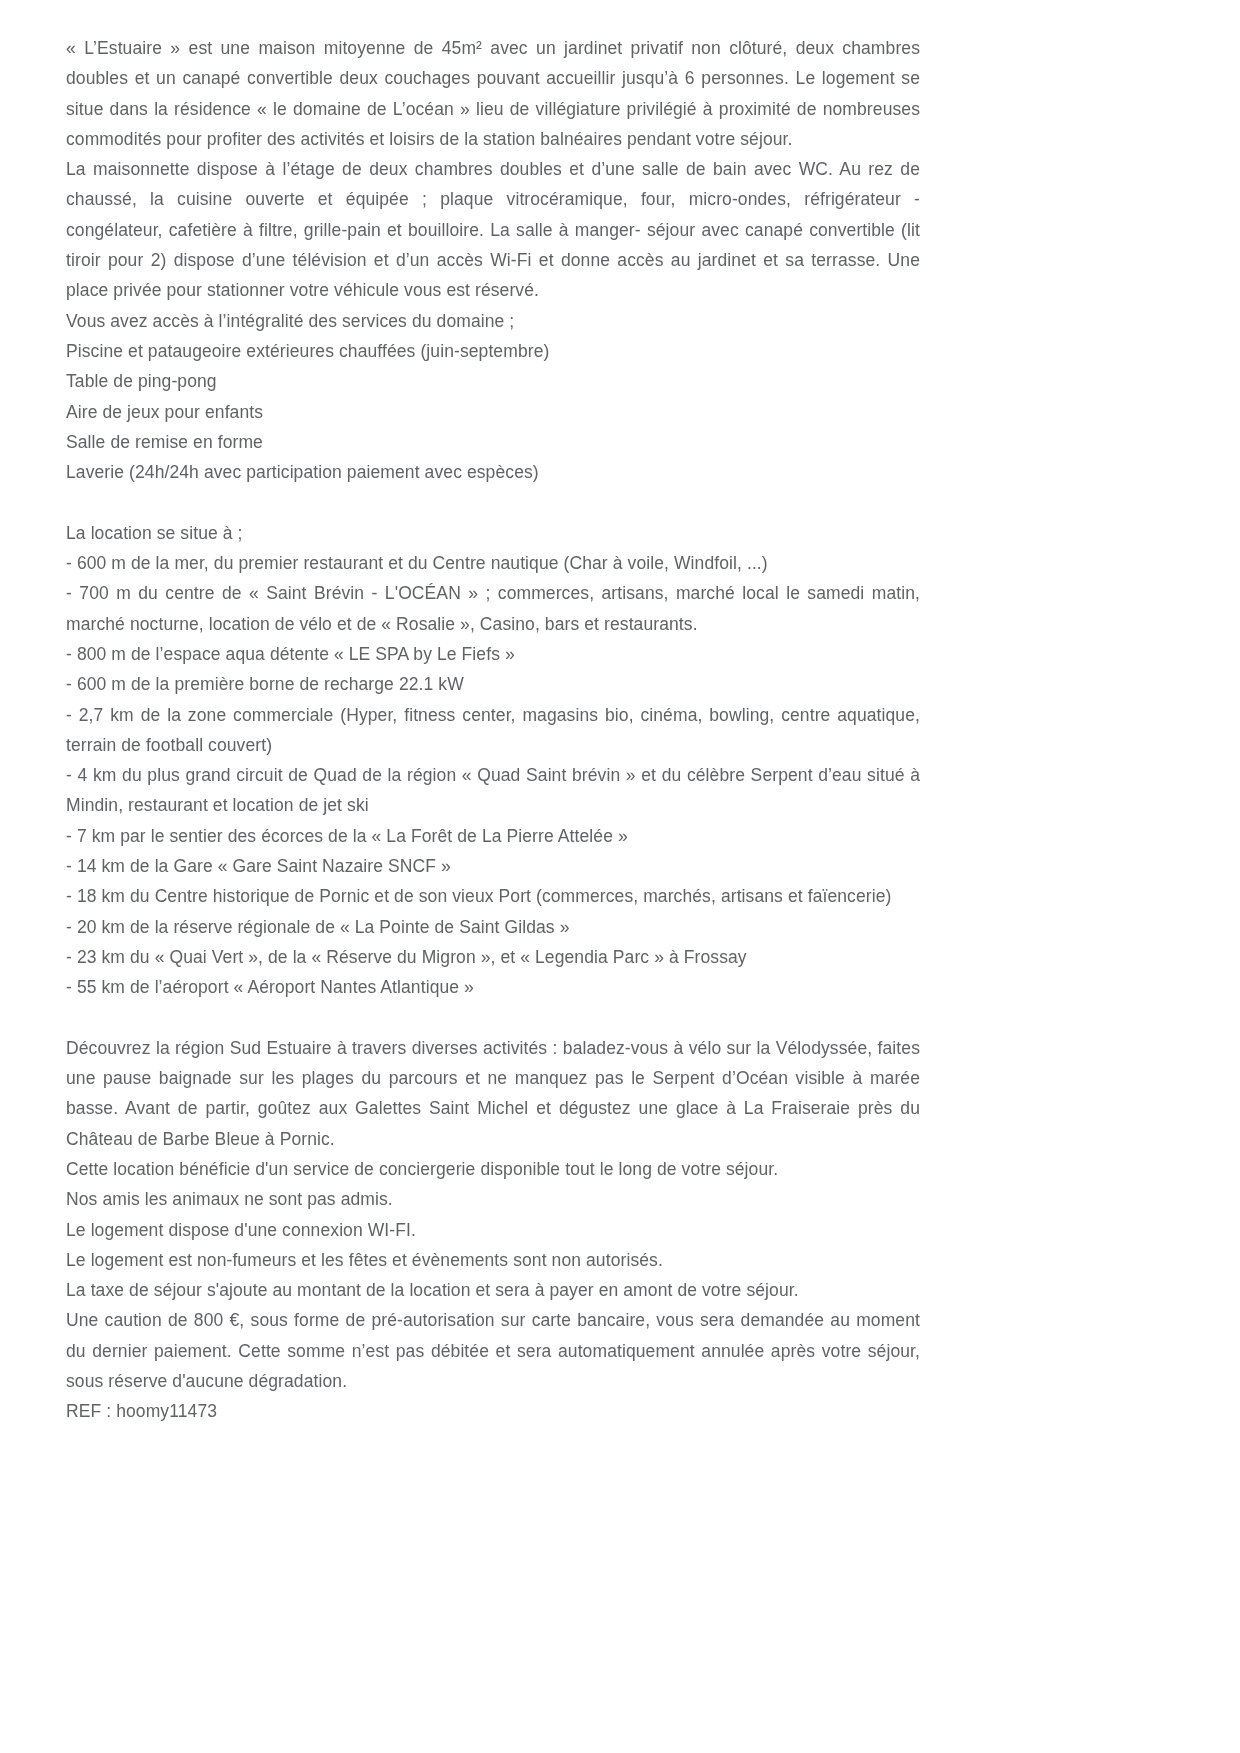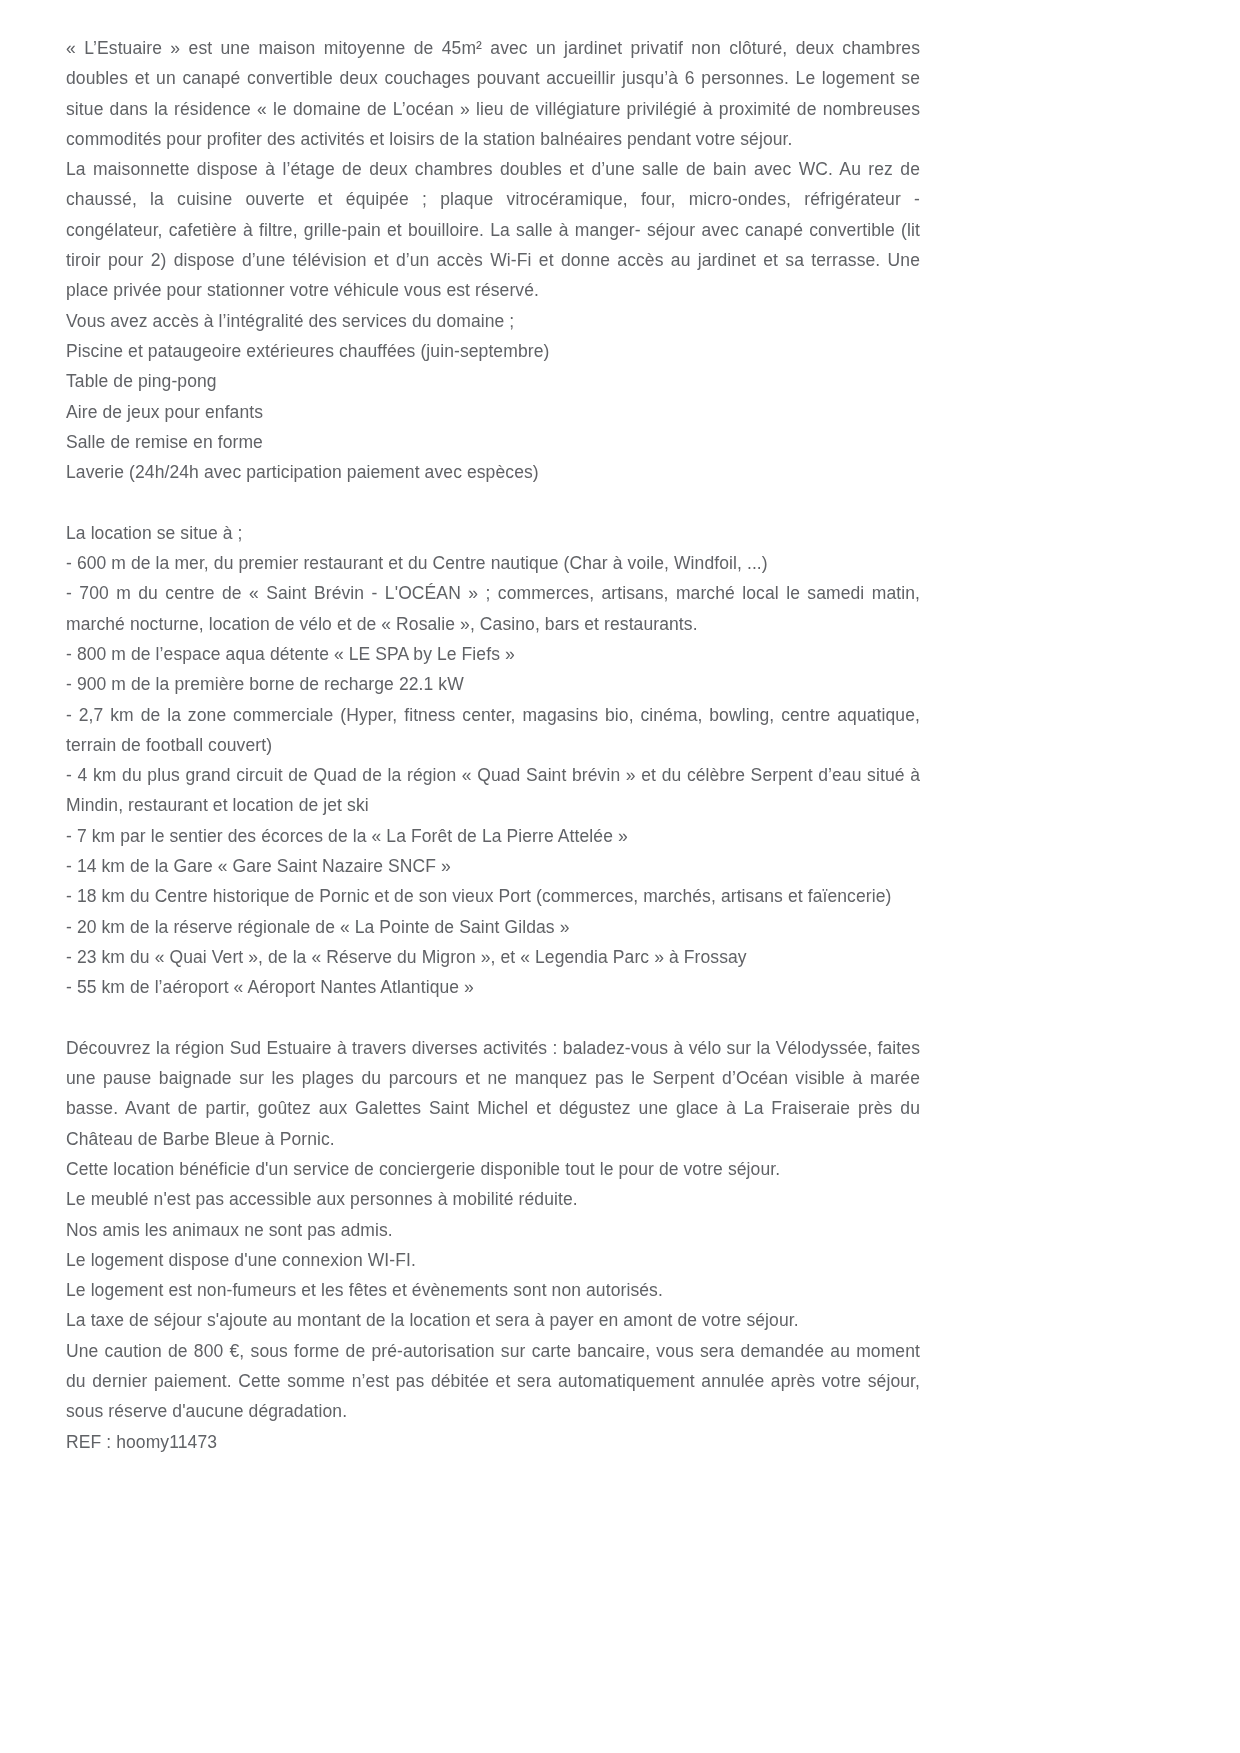--- a/index.html
+++ b/index.html
@@ -41,33 +41,32 @@
       <p class="block">Piscine et pataugeoire extérieures chauffées (juin-septembre)</p>
       <p class="block">Table de ping-pong</p>
       <p class="block">Aire de jeux pour enfants</p>
       <p class="block">Salle de remise en forme</p>
       <p class="block">Laverie (24h/24h avec participation paiement avec espèces)</p>
       <p class="block spacer"></p>
       <p class="block">La location se situe à ;</p>
       <p class="block">- 600 m de la mer, du premier restaurant et du Centre nautique (Char à voile, Windfoil, ...)</p>
       <p class="block">- 700 m du centre de « Saint Brévin - L'OCÉAN » ; commerces, artisans, marché local le samedi matin, marché nocturne, location de vélo et de « Rosalie », Casino, bars et restaurants.</p>
       <p class="block">- 800 m de l’espace aqua détente « LE SPA by Le Fiefs »</p>
-      <p class="block">- 900 m de la première borne de recharge 22.1 kW</p>
+      <p class="block">- 600 m de la première borne de recharge 22.1 kW</p>
       <p class="block">- 2,7 km de la zone commerciale (Hyper, fitness center, magasins bio, cinéma, bowling, centre aquatique, terrain de football couvert)</p>
       <p class="block">- 4 km du plus grand circuit de Quad de la région « Quad Saint brévin » et du célèbre Serpent d’eau situé à Mindin, restaurant et location de jet ski</p>
       <p class="block">- 7 km par le sentier des écorces de la « La Forêt de La Pierre Attelée »</p>
       <p class="block">- 14 km de la Gare « Gare Saint Nazaire SNCF »</p>
       <p class="block">- 18 km du Centre historique de Pornic et de son vieux Port (commerces, marchés, artisans et faïencerie)</p>
       <p class="block">- 20 km de la réserve régionale de « La Pointe de Saint Gildas »</p>
       <p class="block">- 23 km du « Quai Vert », de la « Réserve du Migron », et « Legendia Parc » à Frossay</p>
       <p class="block">- 55 km de l’aéroport « Aéroport Nantes Atlantique »</p>
       <p class="block spacer"></p>
       <p class="block">Découvrez la région Sud Estuaire à travers diverses activités : baladez-vous à vélo sur la Vélodyssée, faites une pause baignade sur les plages du parcours et ne manquez pas le Serpent d’Océan visible à marée basse. Avant de partir, goûtez aux Galettes Saint Michel et dégustez une glace à La Fraiseraie près du Château de Barbe Bleue à Pornic.</p>
-      <p class="block">Cette location bénéficie d'un service de conciergerie disponible tout le pour de votre séjour.</p>
-      <p class="block">Le meublé n'est pas accessible aux personnes à mobilité réduite.</p>
+      <p class="block">Cette location bénéficie d'un service de conciergerie disponible tout le long de votre séjour.</p>
       <p class="block">Nos amis les animaux ne sont pas admis.</p>
       <p class="block">Le logement dispose d'une connexion WI-FI.</p>
       <p class="block">Le logement est non-fumeurs et les fêtes et évènements sont non autorisés.</p>
       <p class="block">La taxe de séjour s'ajoute au montant de la location et sera à payer en amont de votre séjour.</p>
       <p class="block">Une caution de 800 €, sous forme de pré-autorisation sur carte bancaire, vous sera demandée au moment du dernier paiement. Cette somme n’est pas débitée et sera automatiquement annulée après votre séjour, sous réserve d'aucune dégradation.</p>
       <p class="block">REF : hoomy11473</p>
     </main>
 </div>
 
 </body></html>

